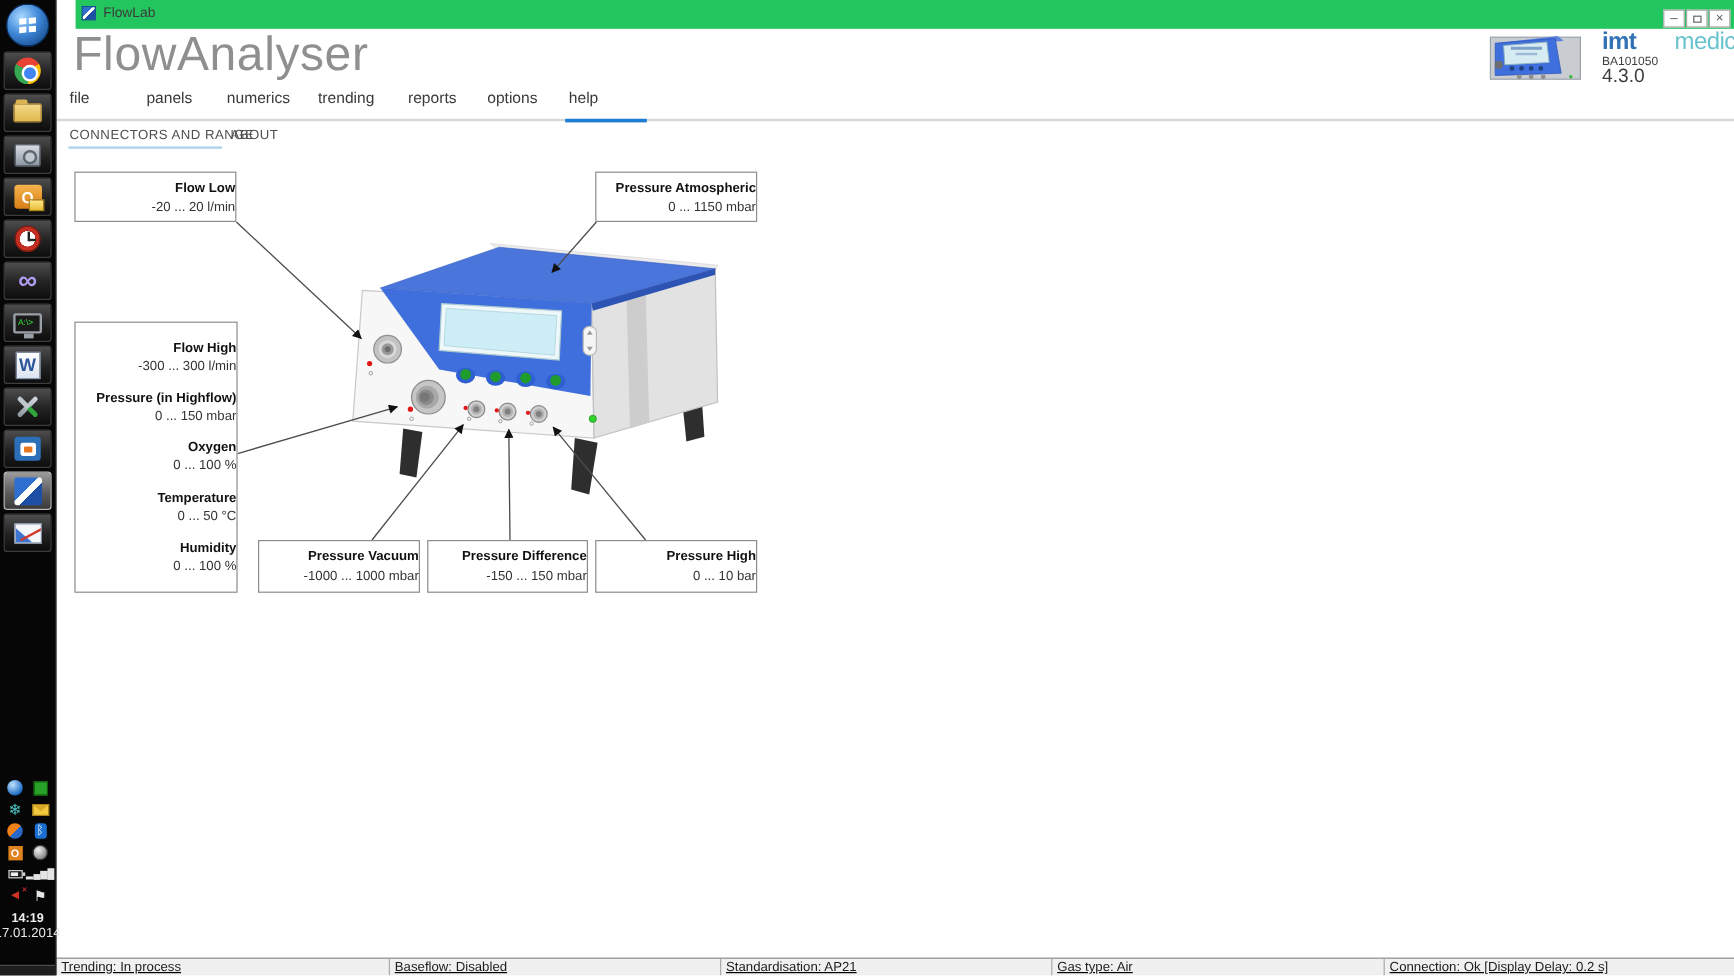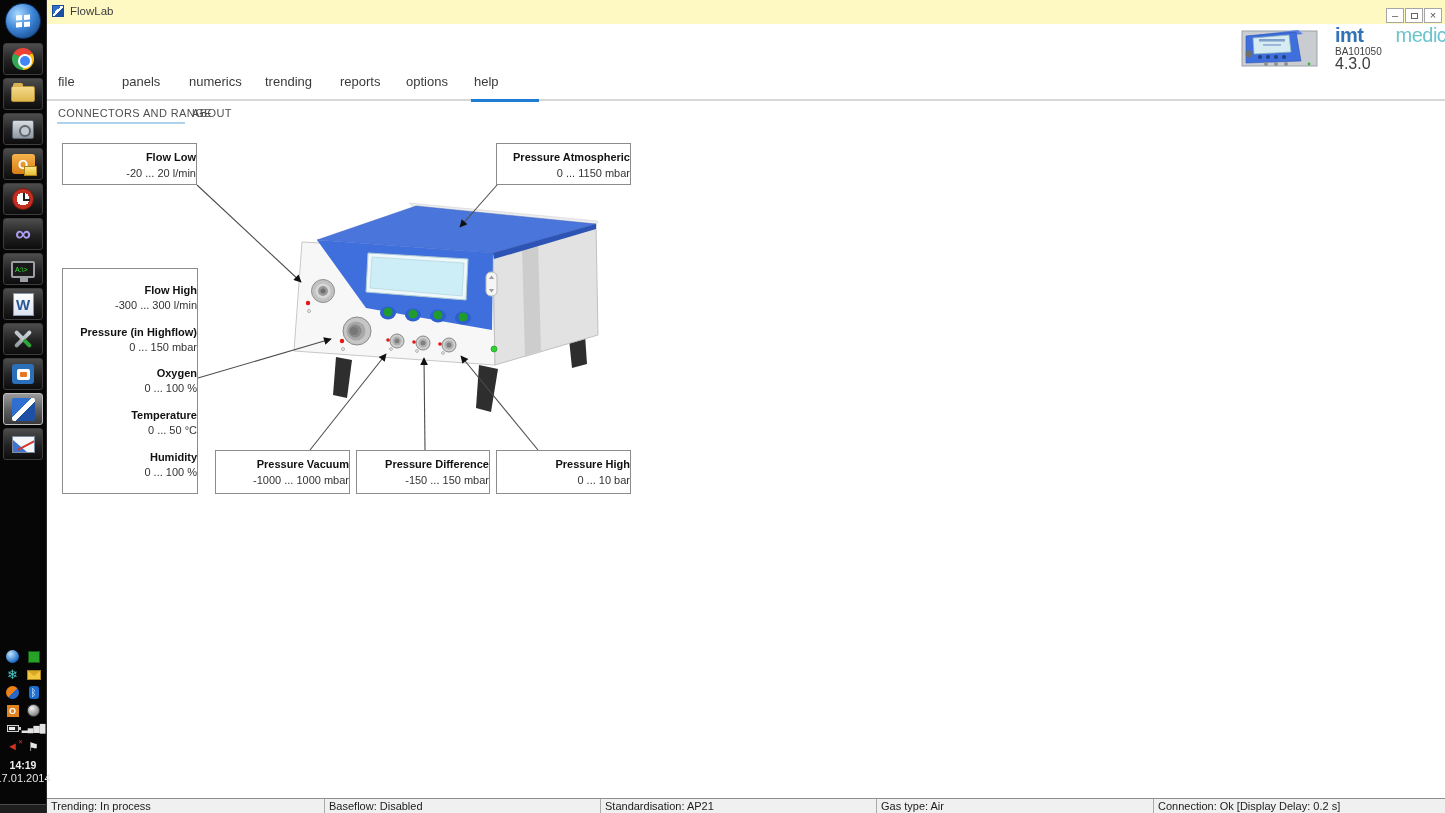--- a/index.html
+++ b/index.html
@@ -96,21 +96,21 @@
   .tri-signal { color:#e4e4e4; font-size:8px; letter-spacing:0; line-height:1; }
   .tri-mute { color:#d03224; font-size:11px; line-height:1; position:relative; }
   .tri-mute::after { content:"✕"; position:absolute; right:-5px; top:-2px; font-size:6px; color:#e33; }
   .tri-flag { color:#e6e6e6; font-size:12px; line-height:1; }
   .tb-clock { color:#eee; font-size:10.5px; line-height:13px; text-align:center; cursor:pointer;font-weight:bold; }
   .tb-date { color:#e6e6e6; font-size:11px; line-height:12px; text-align:center; margin-bottom:20px; cursor:pointer; }
   .show-desktop { width:100%; height:9px; background:#1e1e1e; border-top:1px solid #4a4a4a; cursor:pointer; }
 
   
   .main { position:absolute; left:47px; top:0; right:0; bottom:0; background:#fff; }
-  .titlebar { position:absolute; left:0; top:0; right:0; height:24px; background:#fef9c3; }
+  .titlebar { position:absolute; left:16px; top:0; right:0; height:24px; background:#22c55e; }
   .tb-ico { position:absolute; left:5px; top:5px; width:12px; height:12px; border:1px solid #1a4a9a;
             background:linear-gradient(135deg,#2f6fd0 0 40%,#ffffff 40% 58%,#1d4fa4 58%); }
   .tb-title { position:absolute; left:23px; top:5px; font-size:11.5px; color:#3c3c3c; }
   .win-controls { position:absolute; right:3px; top:8px; display:flex; gap:1px; }
   .win-btn { width:18px; height:15px; border:1px solid #a6a6a6; background:#fff; color:#555;
              font-size:11px; line-height:12px; text-align:center; cursor:pointer; }
   .restore-glyph { position:relative; display:block; width:7px; height:6px; border:1px solid #666;
              margin:4px auto 0 auto; background:#fff; }
   .restore-glyph::before { content:""; position:absolute; left:2px; top:-4px; width:7px; height:6px;
              border:1px solid #666; background:#fff; z-index:-1; }
@@ -140,21 +140,21 @@
   .brand-thumb { width:80px; height:48px; }
   .brand-text { margin-left:14px; }
   .brand-name { font-size:20px; letter-spacing:-0.5px; line-height:22px; }
   .brand-imt { color:#3273b5; font-weight:bold; }
   .brand-medical { color:#6ac4cd;margin-left:32px; }
   .brand-model { font-size:10px; color:#3e3e3e; line-height:12px; }
   .brand-version { font-size:16px; color:#3e3e3e; line-height:12px; }
 
   
   .statusbar { position:absolute; left:0; right:0; bottom:0; height:15px; background:#f0f0f0;
-               border-top:1px solid #8e8e8e; display:flex; }
+               border-top:1px solid #8e8e8e; display:flex;text-decoration:underline; }
   .status-seg { border-right:1px solid #ababab; font-size:11px; color:#1c1c1c; line-height:14px;
                 padding-left:4px; white-space:nowrap; overflow:hidden; }
 </style>
 </head>
 <body>
 
 <div class="stage">
 
   <div class="taskbar">
     <div class="start-orb">
@@ -278,20 +278,21 @@
         <circle cx="45" cy="40" r="2" fill="#8f8f8f"></circle>
         <circle cx="68" cy="40" r="1.4" fill="#3bb53b"></circle>
       </svg>
       <div class="brand-text">
         <div class="brand-name"><span class="brand-imt">imt</span><span class="brand-medical">medical</span></div>
         <div class="brand-model">BA101050</div>
         <div class="brand-version">4.3.0</div>
       </div>
     </div>
 
+    <div class="app-title">FlowAnalyser</div>
 
     <span class="menu-item" style="left:11px">file</span>
     <span class="menu-item" style="left:75px">panels</span>
     <span class="menu-item" style="left:142px">numerics</span>
     <span class="menu-item" style="left:218px">trending</span>
     <span class="menu-item" style="left:293px">reports</span>
     <span class="menu-item" style="left:359px">options</span>
     <span class="menu-item" style="left:427px">help</span>
     <div class="menu-rule"></div>
     <div class="menu-active-rule" style="left:424px;width:68px"></div>

